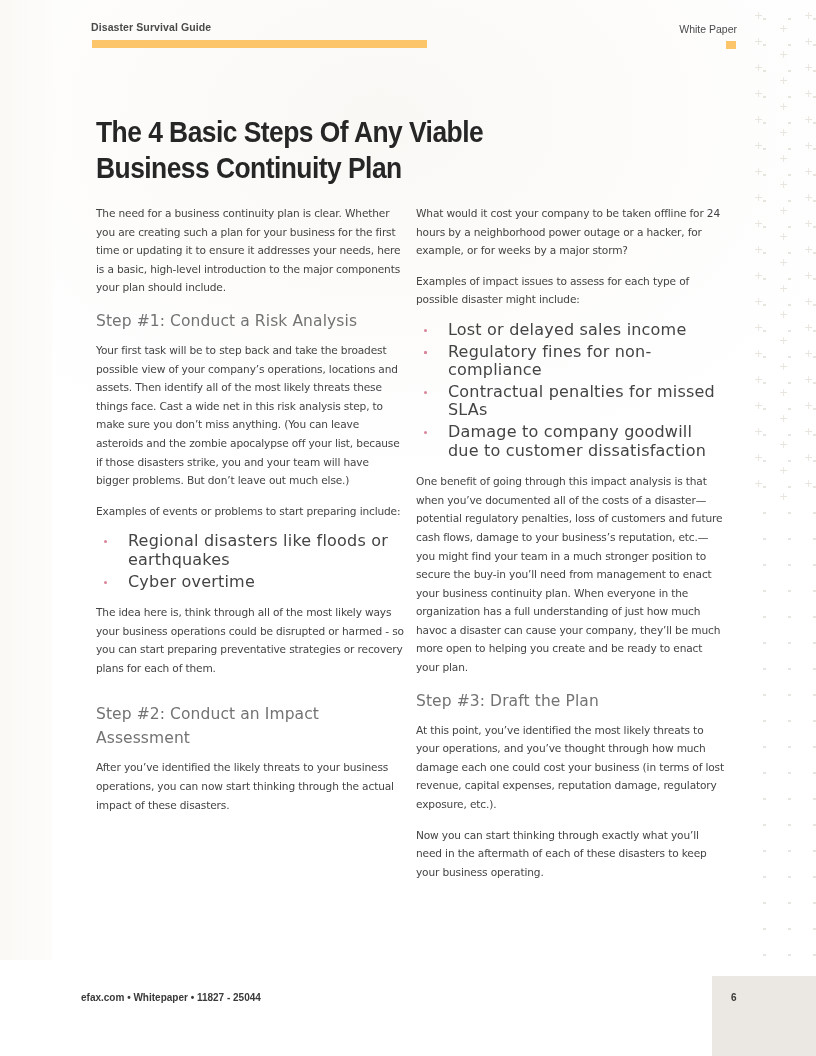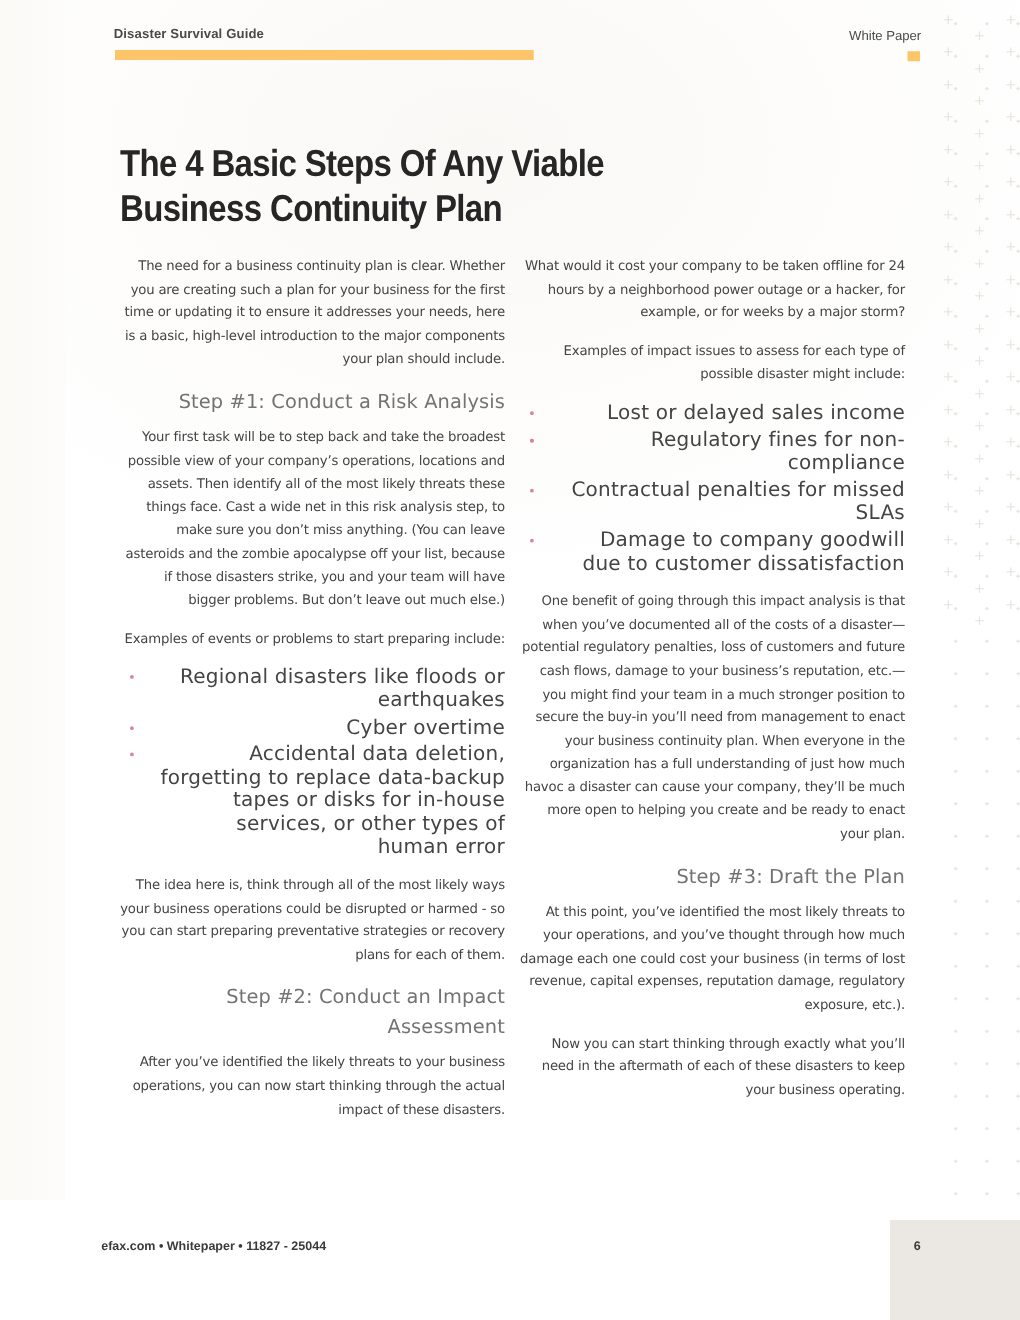--- a/index.html
+++ b/index.html
@@ -52,21 +52,21 @@
     background: #fcc56a;
   }
   .title {
     position: absolute; left: 96px; top: 114px; width: 560px;
     font-family: "Liberation Sans", sans-serif; font-weight: bold;
     font-size: 30px; line-height: 36px; color: #262626;
     letter-spacing: -0.6px; transform: scaleX(0.88); transform-origin: left top;
     margin: 0;
   }
   .col {
-    position: absolute; top: 204px; width: 308px; text-align: right;
+    position: absolute; top: 204px; width: 308px;
   }
   .col-left { left: 96px; }
   .col-right { left: 416px; }
   p.body {
     margin: 0 0 12px 0;
     font-size: 10.6px; line-height: 18.6px; color: #444444;
     letter-spacing: -0.15px;
   }
   h2.step {
     margin: 6px 0 8px 0; font-weight: normal;
@@ -176,25 +176,24 @@
 
 <div class="col col-left">
   <p class="body">The need for a business continuity plan is clear. Whether you are creating such a plan for your business for the first time or updating it to ensure it addresses your needs, here is a basic, high-level introduction to the major components your plan should include.</p>
 
   <h2 class="step">Step #1: Conduct a Risk Analysis</h2>
   <p class="body">Your first task will be to step back and take the broadest possible view of your company’s operations, locations and assets. Then identify all of the most likely threats these things face. Cast a wide net in this risk analysis step, to make sure you don’t miss anything. (You can leave asteroids and the zombie apocalypse off your list, because if those disasters strike, you and your team will have bigger problems. But don’t leave out much else.)</p>
   <p class="body">Examples of events or problems to start preparing include:</p>
   <ul class="bullets">
     <li><span class="bullet"></span><span>Regional disasters like floods or earthquakes</span></li>
     <li><span class="bullet"></span><span>Cyber overtime</span></li>
-    <li><span class="bullet"></span><span>Accidental data deletion, forgetting to replace data-backup tapes or disks for in-house services, or other types of human error</span></li>
   </ul>
   <p class="body">The idea here is, think through all of the most likely ways your business operations could be disrupted or harmed - so you can start preparing preventative strategies or recovery plans for each of them.</p>
 
-  <h2 class="step" style="margin-top:12px;">Step #2: Conduct an Impact Assessment</h2>
+  <h2 class="step" style="margin-top:25px;">Step #2: Conduct an Impact Assessment</h2>
   <p class="body">After you’ve identified the likely threats to your business operations, you can now start thinking through the actual impact of these disasters.</p>
 </div>
 
 <div class="col col-right">
   <p class="body">What would it cost your company to be taken offline for 24 hours by a neighborhood power outage or a hacker, for example, or for weeks by a major storm?</p>
   <p class="body">Examples of impact issues to assess for each type of possible disaster might include:</p>
   <ul class="bullets">
     <li><span class="bullet"></span><span>Lost or delayed sales income</span></li>
     <li><span class="bullet"></span></li>
     <li><span class="bullet"></span><span>Regulatory fines for non-compliance</span></li>

